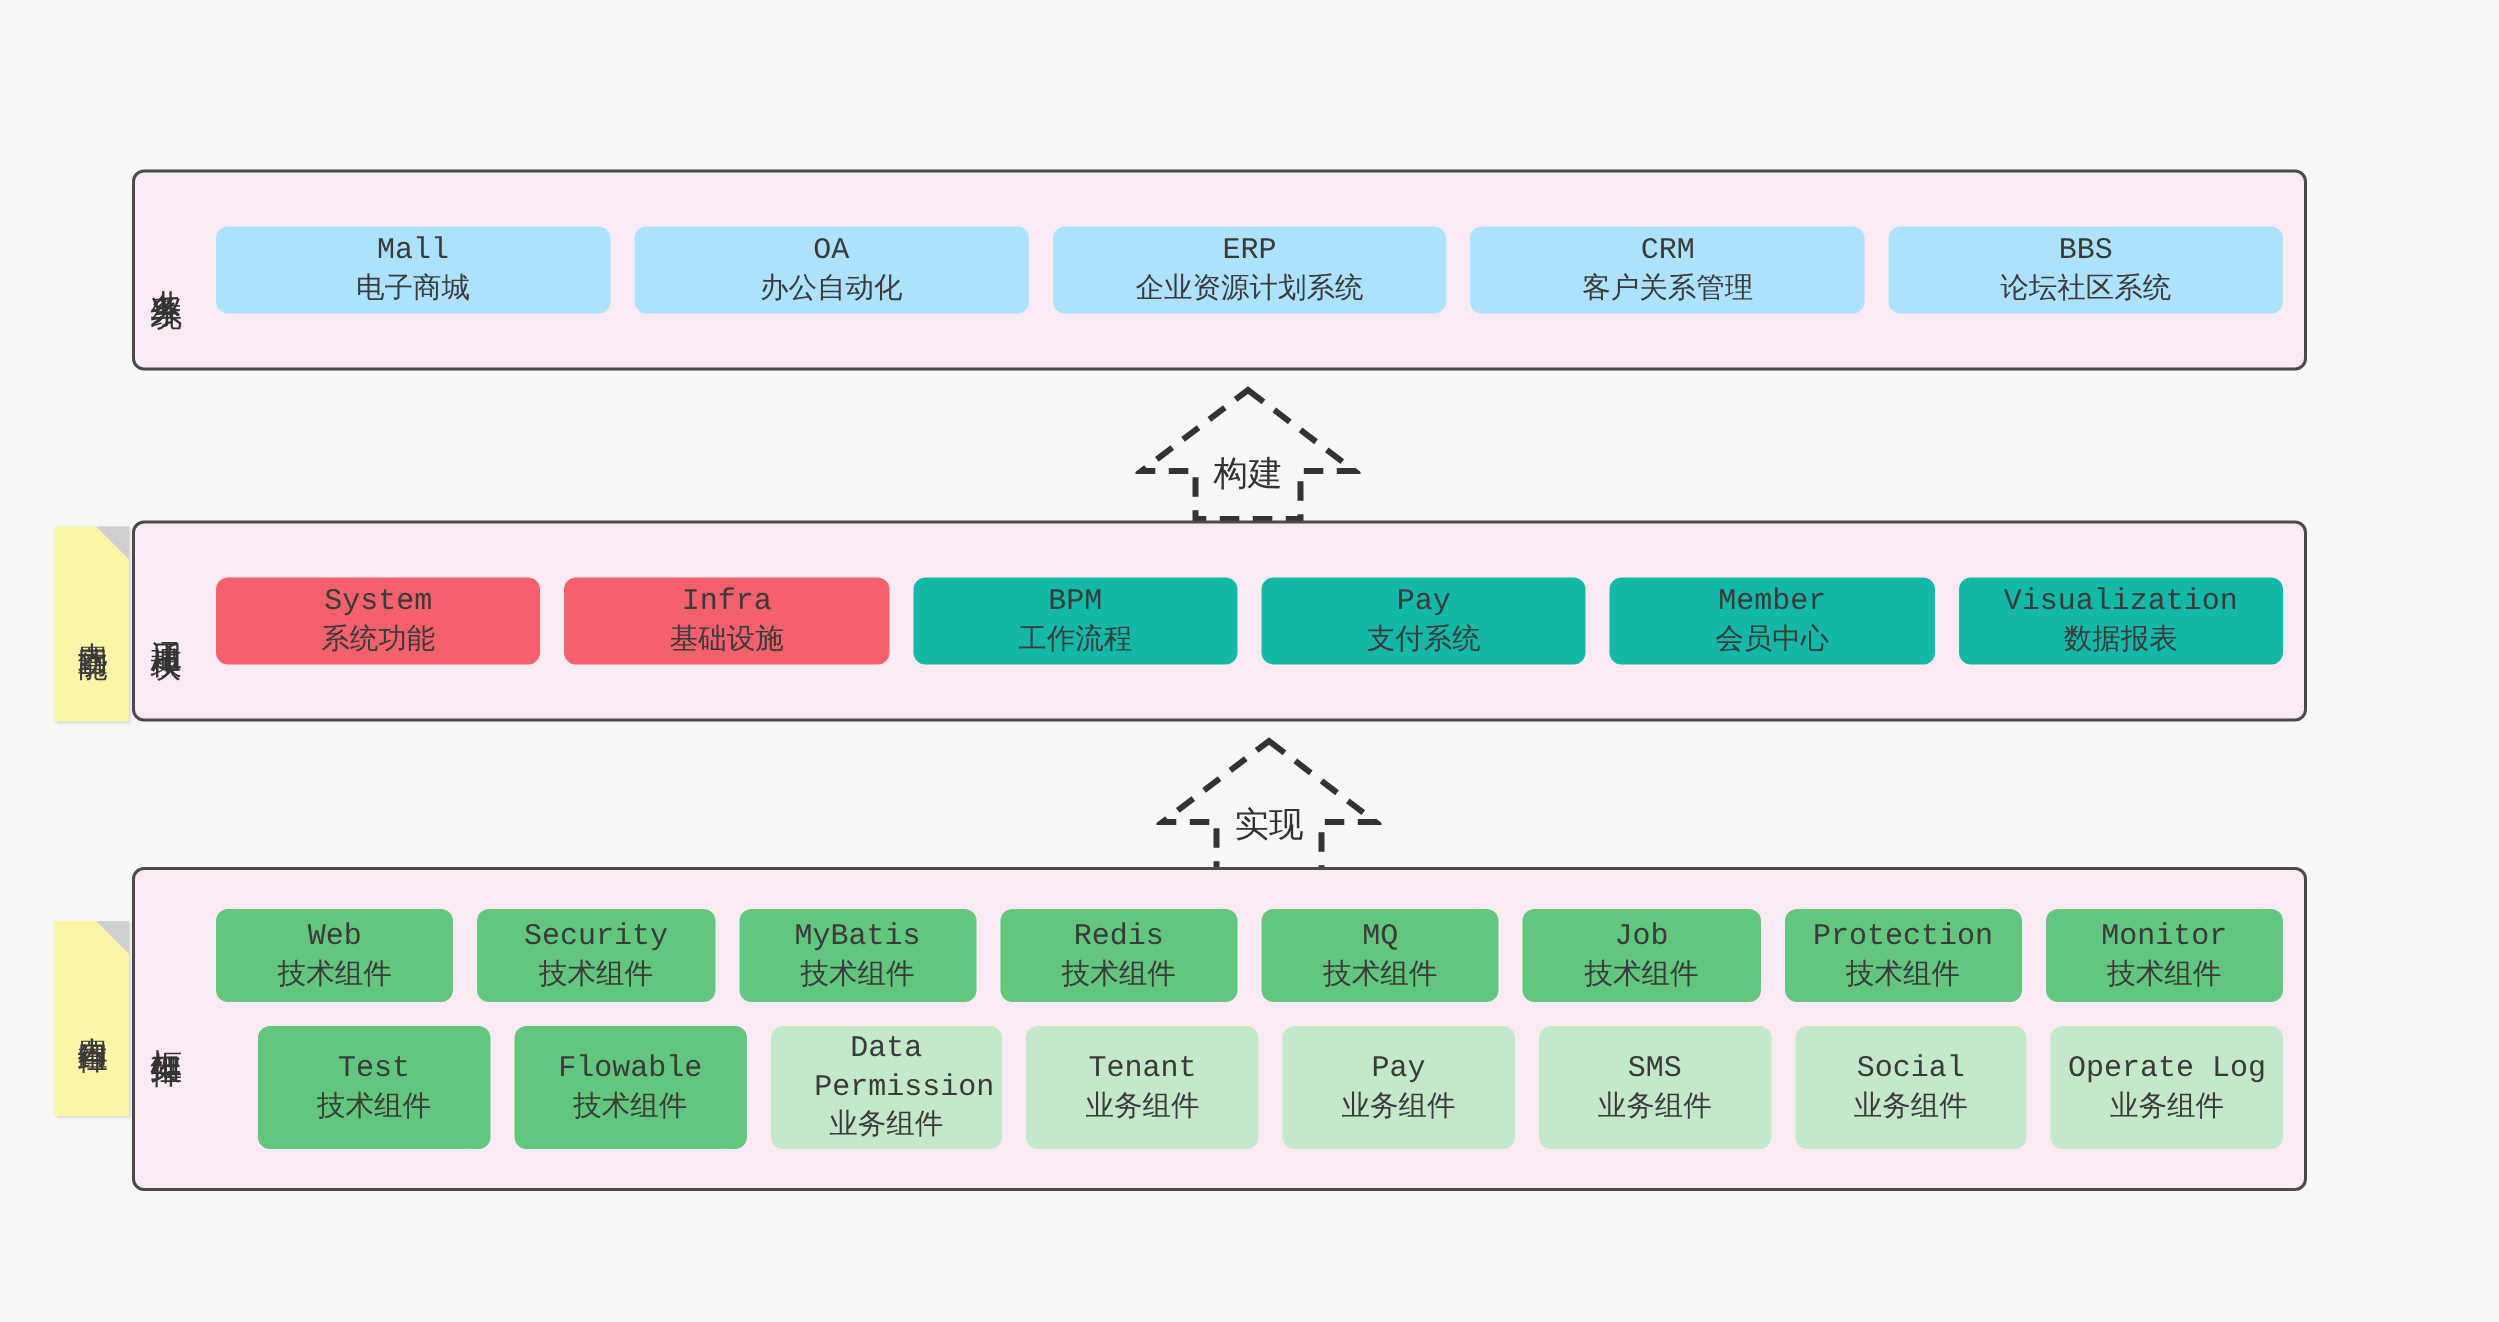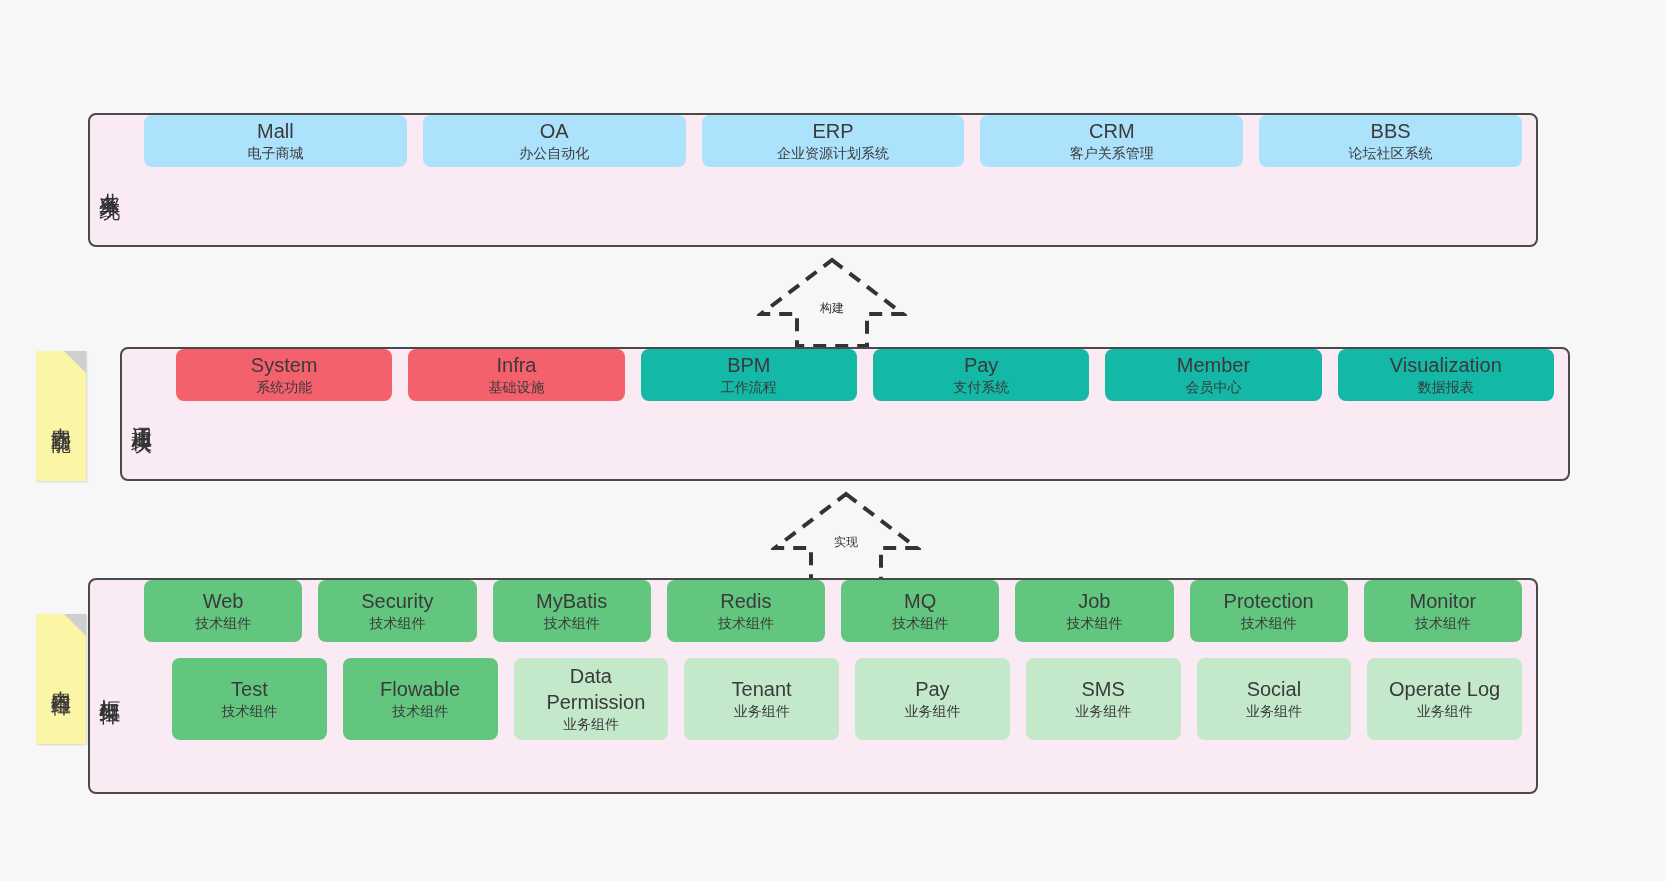--- a/index.html
+++ b/index.html
@@ -37,42 +37,43 @@
     writing-mode: vertical-rl;
     text-orientation: upright;
     line-height: 1.12;
     white-space: nowrap;
     padding: 2px 0;
   }
   .band-body {
     flex: 1 1 auto;
     display: flex;
     flex-direction: column;
-    justify-content: flex-start;
+    justify-content: center;
     gap: 16px;
-    padding: 0 14px;
+    padding: 16px 14px;
+    font-family: Liberation Mono, monospace;
   }
   .row {
     display: flex;
     gap: 16px;
   }
   .card {
     flex: 1 1 0;
     border-radius: 8px;
     display: flex;
     flex-direction: column;
     align-items: center;
     justify-content: center;
     text-align: center;
     color: #3a3a3a;
     line-height: 1.28;
     padding: 4px 6px;
   }
   .card .en { font-size: 20px; }
-  .card .cn { font-size: 14px; }
+  .card .cn { font-size: 19px; }
 
   
   .c-blue       { background: #ade2fd; }
   .c-red        { background: #f4606c; }
   .c-pink       { background: #14b8a6; }
   .c-green      { background: #62c67f; }
   .c-lightgreen { background: #c3e8ca; }
 
   
   .note {
@@ -103,21 +104,21 @@
     position: absolute;
     width: 150px;
     height: 94px;
   }
   .harrow svg { display: block; width: 100%; height: 100%; }
   .harrow .lbl {
     position: absolute;
     left: 0; right: 0;
     top: 44px;
     text-align: center;
-    font-size: 12px;
+    font-size: 23px;
     color: #333333;
   }
 </style>
 </head>
 <body>
 
 <div id="canvas">
 
   <div class="band" id="band-business" style="left:88px; top:113px; width:1450px; height:134px;">
     <div class="band-label">业务系统</div>
@@ -152,21 +153,21 @@
       <path d="M 75 4 L 146 58 L 110 58 L 110 90 L 40 90 L 40 58 L 4 58 Z" fill="none" stroke="#333333" stroke-width="4" stroke-dasharray="13 9" stroke-linejoin="miter"></path>
     </svg>
     <div class="lbl">构建</div>
   </div>
 
   <div class="note" style="left:36px; top:351px; height:130px;">
     <span class="fold"></span>
     <span>内置功能</span>
   </div>
 
-  <div class="band" id="band-common" style="left:88px; top:347px; width:1450px; height:134px;margin-left:32px;">
+  <div class="band" id="band-common" style="left:88px; top:347px; width:1450px; height:134px;">
     <div class="band-label">通用模块</div>
     <div class="band-body">
       <div class="row">
         <div class="card c-red">
           <span class="en">System</span>
           <span class="cn">系统功能</span>
         </div>
         <div class="card c-red">
           <span class="en">Infra</span>
           <span class="cn">基础设施</span>

